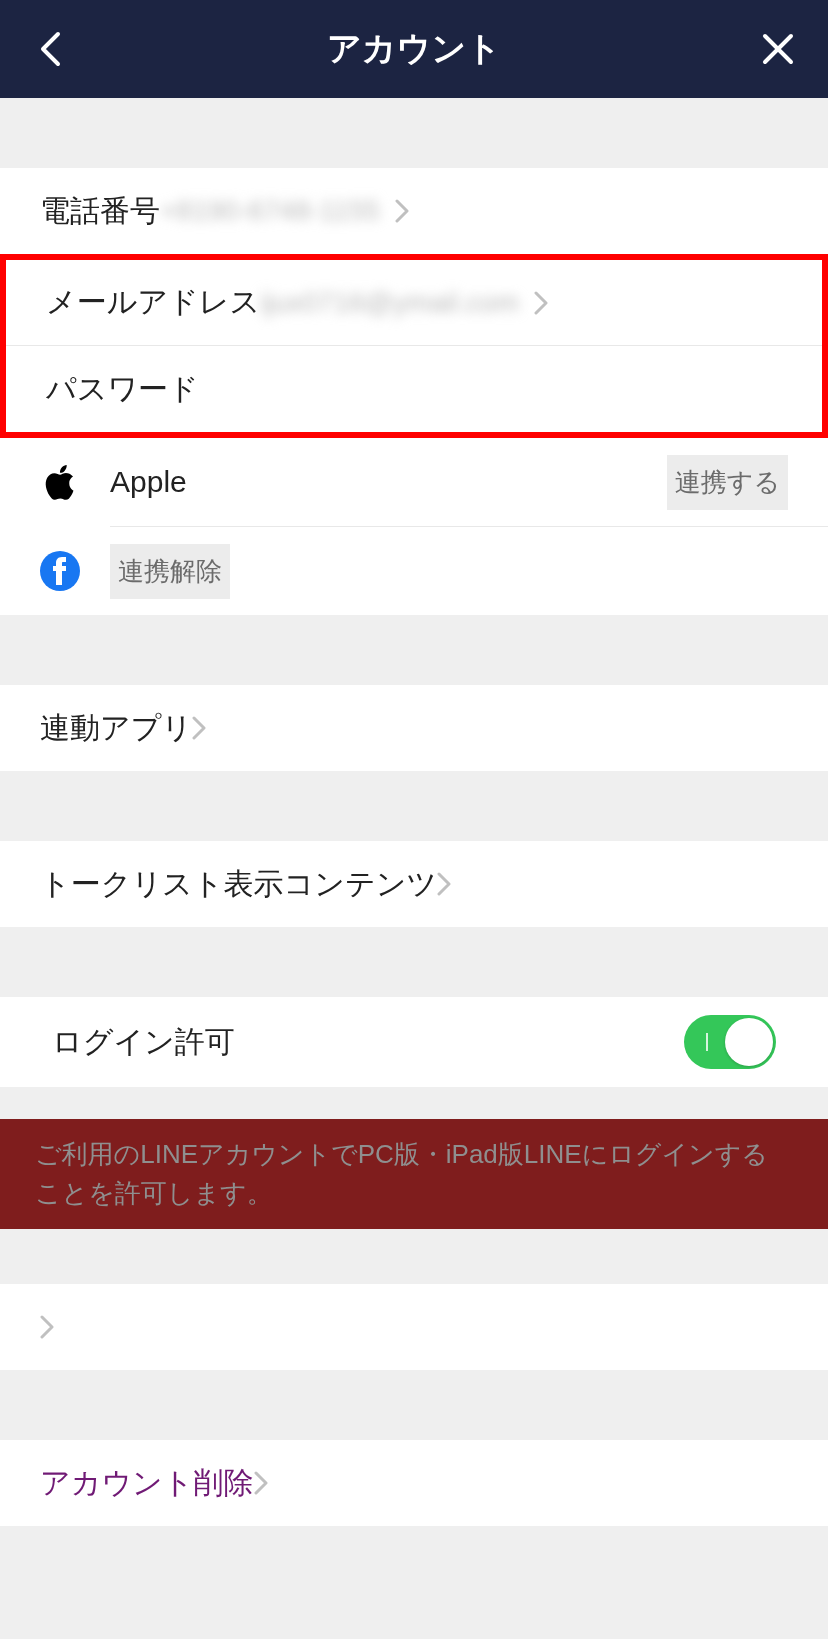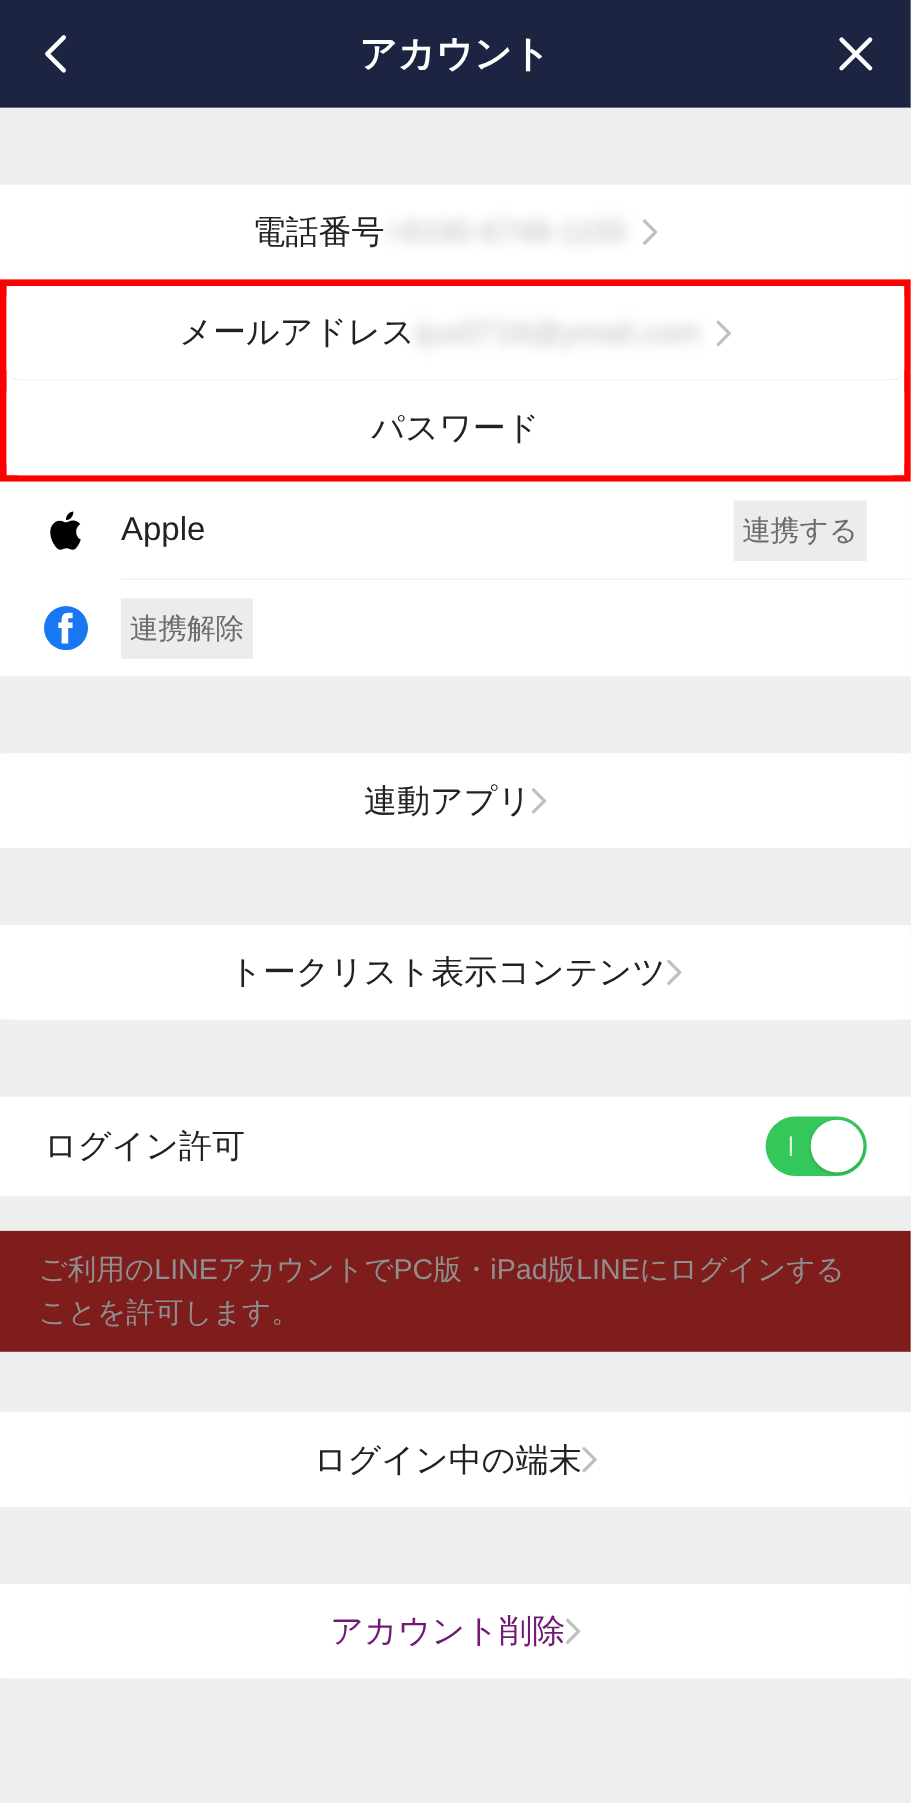--- a/index.html
+++ b/index.html
@@ -36,25 +36,24 @@
       align-items: center;
       justify-content: center;
       cursor: pointer;
     }
     .section {
       background: #ffffff;
     }
     .row {
       display: flex;
       align-items: center;
-      justify-content: center;
+      justify-content: flex-start;
       padding: 0 40px;
       height: 86px;
       background: #ffffff;
-      border-radius: 11px;
     }
     .row-label {
       font-size: 30px;
       color: #222222;
     }
     .row-value {
       font-size: 29px;
       color: #9b9b9b;
       display: flex;
       align-items: center;
@@ -117,21 +116,21 @@
       padding-left: 110px;
     }
     .linked-divider {
       height: 1px;
       background: #e8e8e8;
     }
     .toggle-row {
       display: flex;
       align-items: center;
       justify-content: space-between;
-      padding: 0 40px;
+      padding: 0 52px;
       height: 90px;
       background: #ffffff;
     }
     .toggle {
       width: 92px;
       height: 54px;
       background: #34c759;
       border-radius: 27px;
       position: relative;
       display: flex;
@@ -277,21 +276,20 @@
     </div>
   </div>
 </div>
 
 <div class="help-text">ご利用のLINEアカウントでPC版・iPad版LINEにログインすることを許可します。</div>
 
 <div style="height:55px;background:#efefef"></div>
 
 <div class="section">
   <div class="row">
-    <span class="row-label">ログイン中の端末</span>
     <span class="chevron">
       <svg width="14" height="24" viewBox="0 0 14 24">
           <polyline points="2,2 12,12 2,22" stroke="#c0c0c0" stroke-width="3" fill="none" stroke-linecap="round" stroke-linejoin="round"></polyline>
         </svg>
     </span>
   </div>
 </div>
 
 <div class="gap-mid"></div>
 

